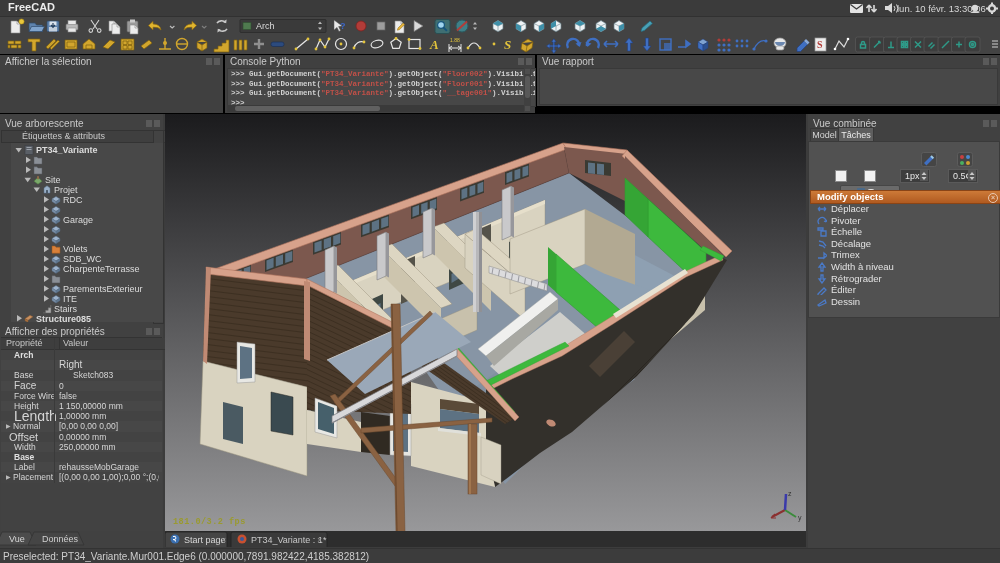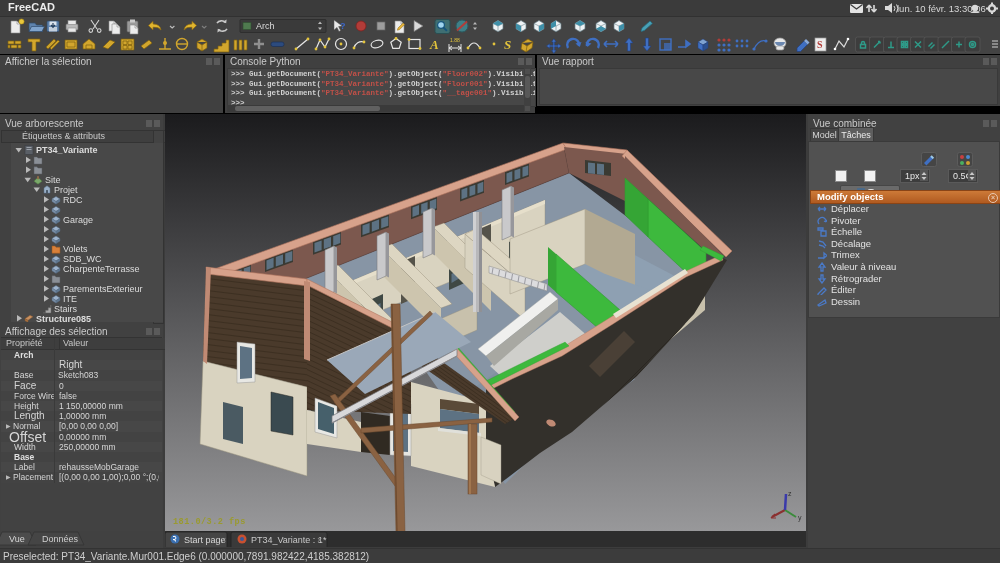--- a/index.html
+++ b/index.html
@@ -424,50 +424,50 @@
             <path d="M0,9 h2.6 v-2.6 h2.6 v-2.6 h2.6 V1 H8 v8 z" fill="#a8a8a8" stroke="#666" stroke-width="0.5"></path>
           </g>
           <text x="43" y="168.60000000000002" font-size="9" font-weight="normal" fill="#dcdcdc" font-family="Liberation Sans,sans-serif">Stairs</text>
           <path d="M6,172.10000000000005 l5,3.2 -5,3.2 z" fill="#b9b9b9"></path>
           <g transform="translate(14,170.80000000000004)">
             <path d="M0,5 l5,-3.5 3,1.5 -5,3.5 z" fill="#c89060" stroke="#8a5a30" stroke-width="0.5"></path>
             <path d="M0,5 v2 l3,1.5 v-2 z" fill="#a87040" stroke="#8a5a30" stroke-width="0.4"></path>
           </g>
           <text x="25" y="178.50000000000003" font-size="9" font-weight="bold" fill="#dcdcdc" font-family="Liberation Sans,sans-serif">Structure085</text>
         </svg></div>
-      <div class="phead" style="top:211px;">Affichage des sélection</div>
+      <div class="phead" style="top:211px;">Afficher des propriétés</div>
       <div class="pbtns" style="top:214px;"></div>
       <div style="position:absolute;left:1px;top:223px;width:161px;height:194px;background:#424242;border-top:1px solid #333;">
         <div style="position:absolute;left:0;top:0;width:53px;height:11px;background:#3e3e3e;border-right:1px solid #333;border-bottom:1px solid #333;color:#c6c6c6;font-size:9px;line-height:11px;padding-left:5px;">Propriété</div>
         <div style="position:absolute;left:59px;top:0;width:102px;height:11px;background:#3e3e3e;border-bottom:1px solid #333;color:#c6c6c6;font-size:9px;line-height:11px;padding-left:3px;">Valeur</div>
         <div style="position:absolute;left:0;top:12px;width:161px;height:10.2px;background:#434343;"></div>
         <div style="position:absolute;left:13px;top:12px;font-size:8.5px;font-weight:bold;color:#e0e0e0;line-height:10px;">Arch</div>
         <div style="position:absolute;left:0;top:22.2px;width:161px;height:10.2px;background:#474747;"></div>
         <div style="position:absolute;left:13px;top:39px;font-size:8.5px;color:#d6d6d6;line-height:10.5px;white-space:nowrap;">Align</div>
         <div style="position:absolute;left:58px;top:22.2px;width:100px;overflow:hidden;font-size:10px;color:#d6d6d6;line-height:10.5px;white-space:nowrap;">Right</div>
         <div style="position:absolute;left:0;top:32.4px;width:161px;height:10.2px;background:#434343;"></div>
         <div style="position:absolute;left:13px;top:32.4px;font-size:8.5px;color:#d6d6d6;line-height:10.5px;white-space:nowrap;">Base</div>
-        <div style="position:absolute;left:57px;top:32.4px;width:100px;overflow:hidden;font-size:8.5px;color:#d6d6d6;line-height:10.5px;white-space:nowrap;">Sketch083</div>
+        <div style="position:absolute;left:72px;top:32.4px;width:100px;overflow:hidden;font-size:8.5px;color:#d6d6d6;line-height:10.5px;white-space:nowrap;">Sketch083</div>
         <div style="position:absolute;left:0;top:42.599999999999994px;width:161px;height:10.2px;background:#474747;"></div>
         <div style="position:absolute;left:13px;top:42.599999999999994px;font-size:10px;color:#d6d6d6;line-height:10.5px;white-space:nowrap;">Face</div>
         <div style="position:absolute;left:58px;top:42.599999999999994px;width:100px;overflow:hidden;font-size:8.5px;color:#d6d6d6;line-height:10.5px;white-space:nowrap;">0</div>
         <div style="position:absolute;left:0;top:52.8px;width:161px;height:10.2px;background:#434343;"></div>
         <div style="position:absolute;left:13px;top:52.8px;font-size:8.5px;color:#d6d6d6;line-height:10.5px;white-space:nowrap;">Force Wire</div>
         <div style="position:absolute;left:58px;top:52.8px;width:100px;overflow:hidden;font-size:8.5px;color:#d6d6d6;line-height:10.5px;white-space:nowrap;">false</div>
         <div style="position:absolute;left:0;top:63.0px;width:161px;height:10.2px;background:#474747;"></div>
         <div style="position:absolute;left:13px;top:63.0px;font-size:8.5px;color:#d6d6d6;line-height:10.5px;white-space:nowrap;">Height</div>
         <div style="position:absolute;left:58px;top:63.0px;width:100px;overflow:hidden;font-size:8.5px;color:#d6d6d6;line-height:10.5px;white-space:nowrap;">1 150,00000 mm</div>
         <div style="position:absolute;left:0;top:73.2px;width:161px;height:10.2px;background:#434343;"></div>
-        <div style="position:absolute;left:13px;top:73.2px;font-size:10px;color:#d6d6d6;line-height:10.5px;white-space:nowrap;">Length</div>
+        <div style="position:absolute;left:13px;top:73.2px;font-size:14px;color:#d6d6d6;line-height:10.5px;white-space:nowrap;">Length</div>
         <div style="position:absolute;left:58px;top:73.2px;width:100px;overflow:hidden;font-size:8.5px;color:#d6d6d6;line-height:10.5px;white-space:nowrap;">1,00000 mm</div>
         <div style="position:absolute;left:0;top:83.4px;width:161px;height:10.2px;background:#474747;"></div>
         <div style="position:absolute;left:5px;top:83.4px;font-size:8.5px;color:#d6d6d6;line-height:10.5px;white-space:nowrap;"><span style="color:#b9b9b9;font-size:6px;vertical-align:1px;">▶</span> Normal</div>
         <div style="position:absolute;left:58px;top:83.4px;width:100px;overflow:hidden;font-size:8.5px;color:#d6d6d6;line-height:10.5px;white-space:nowrap;">[0,00 0,00 0,00]</div>
         <div style="position:absolute;left:0;top:93.60000000000001px;width:161px;height:10.2px;background:#434343;"></div>
-        <div style="position:absolute;left:8px;top:93.60000000000001px;font-size:14px;color:#d6d6d6;line-height:10.5px;white-space:nowrap;">Offset</div>
+        <div style="position:absolute;left:8px;top:93.60000000000001px;font-size:11px;color:#d6d6d6;line-height:10.5px;white-space:nowrap;">Offset</div>
         <div style="position:absolute;left:58px;top:93.60000000000001px;width:100px;overflow:hidden;font-size:8.5px;color:#d6d6d6;line-height:10.5px;white-space:nowrap;">0,00000 mm</div>
         <div style="position:absolute;left:0;top:103.80000000000001px;width:161px;height:10.2px;background:#474747;"></div>
         <div style="position:absolute;left:13px;top:103.80000000000001px;font-size:8.5px;color:#d6d6d6;line-height:10.5px;white-space:nowrap;">Width</div>
         <div style="position:absolute;left:58px;top:103.80000000000001px;width:100px;overflow:hidden;font-size:8.5px;color:#d6d6d6;line-height:10.5px;white-space:nowrap;">250,00000 mm</div>
         <div style="position:absolute;left:0;top:114.00000000000001px;width:161px;height:10.2px;background:#434343;"></div>
         <div style="position:absolute;left:13px;top:114.00000000000001px;font-size:8.5px;font-weight:bold;color:#e0e0e0;line-height:10px;">Base</div>
         <div style="position:absolute;left:0;top:124.20000000000002px;width:161px;height:10.2px;background:#474747;"></div>
         <div style="position:absolute;left:13px;top:124.20000000000002px;font-size:8.5px;color:#d6d6d6;line-height:10.5px;white-space:nowrap;">Label</div>
         <div style="position:absolute;left:58px;top:124.20000000000002px;width:100px;overflow:hidden;font-size:8.5px;color:#d6d6d6;line-height:10.5px;white-space:nowrap;">rehausseMobGarage</div>
         <div style="position:absolute;left:0;top:134.4px;width:161px;height:10.2px;background:#434343;"></div>
@@ -814,21 +814,21 @@
           <path d="M2,2 l4,1 3,4 M2,6 l4,1 2,2" stroke="#4a7ac8" stroke-width="1.3" fill="none"></path>
         </svg>
         <div style="position:absolute;left:22px;top:95.79999999999998px;font-size:9.5px;color:#e2e2e2;">Décalage</div>
         <svg style="position:absolute;left:8px;top:108.39999999999998px;" width="10" height="10" viewBox="0 0 10 10">
           <path d="M1,8 h6 m0,-5 l3,2.5 -3,2.5 z" stroke="#4a7ac8" stroke-width="1.3" fill="none"></path>
         </svg>
         <div style="position:absolute;left:22px;top:107.39999999999998px;font-size:9.5px;color:#e2e2e2;">Trimex</div>
         <svg style="position:absolute;left:8px;top:119.99999999999997px;" width="10" height="10" viewBox="0 0 10 10">
           <path d="M5,1 l3,4 h-2 v4 h-2 v-4 h-2 z" stroke="#4a7ac8" stroke-width="1.3" fill="none"></path>
         </svg>
-        <div style="position:absolute;left:22px;top:118.99999999999997px;font-size:9.5px;color:#e2e2e2;">Valeur à niveau</div>
+        <div style="position:absolute;left:22px;top:118.99999999999997px;font-size:9.5px;color:#e2e2e2;">Width à niveau</div>
         <svg style="position:absolute;left:8px;top:131.59999999999997px;" width="10" height="10" viewBox="0 0 10 10">
           <path d="M5,9 l-3,-4 h2 v-4 h2 v4 h2 z" stroke="#4a7ac8" stroke-width="1.3" fill="none"></path>
         </svg>
         <div style="position:absolute;left:22px;top:130.59999999999997px;font-size:9.5px;color:#e2e2e2;">Rétrograder</div>
         <svg style="position:absolute;left:8px;top:143.19999999999996px;" width="10" height="10" viewBox="0 0 10 10">
           <path d="M1,9 l6,-6 2,2 -6,6 -2,0 z" stroke="#4a7ac8" stroke-width="1.3" fill="none"></path>
         </svg>
         <div style="position:absolute;left:22px;top:142.19999999999996px;font-size:9.5px;color:#e2e2e2;">Éditer</div>
         <svg style="position:absolute;left:8px;top:154.79999999999995px;" width="10" height="10" viewBox="0 0 10 10">
           <path d="M1,8 l7,-5 1,3 -7,3 z" stroke="#4a7ac8" stroke-width="1.3" fill="none"></path>

